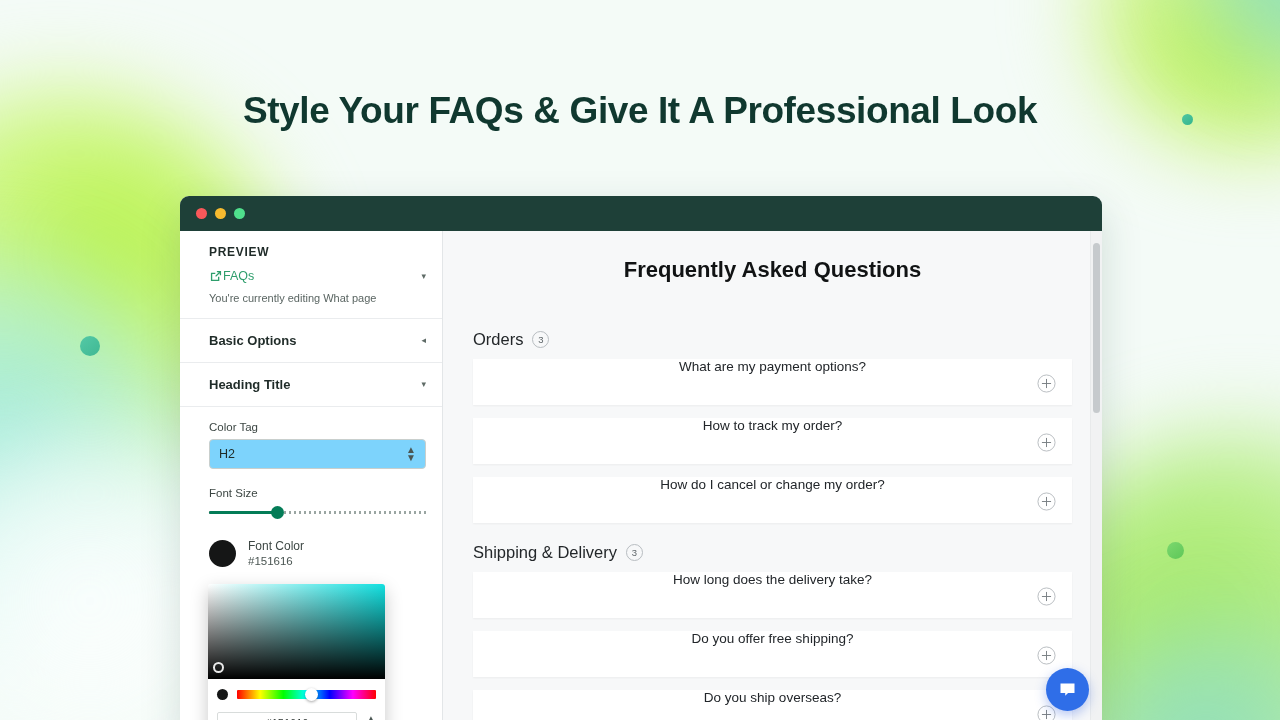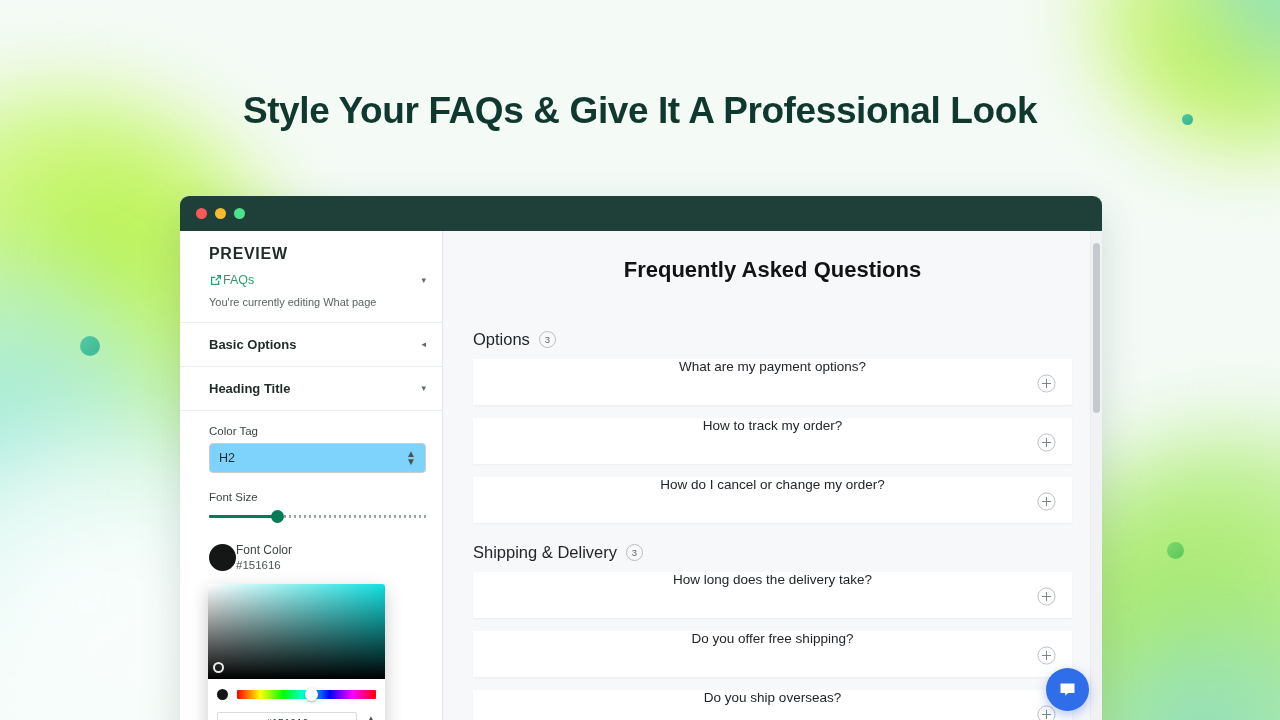--- a/index.html
+++ b/index.html
@@ -79,21 +79,21 @@
   #body-row { display: flex; height: 505px; }
 
   
   #sidebar {
     width: 263px; background: #ffffff;
     border-right: 1px solid #e3e6e8;
     position: relative;
   }
   .sb-block { padding: 14px 16px 14px 29px; border-bottom: 1px solid #eaecee; }
   .sb-label {
-    font-size: 16px; font-weight: bold; color: #1f2b28;
+    font-size: 12px; font-weight: bold; color: #1f2b28;
     letter-spacing: 0.7px; margin-bottom: 10px;
   }
   .sb-page-row { display: flex; align-items: center; }
   .ext-icon { width: 14px; height: 14px; flex: 0 0 auto; }
   .sb-page-name { font-size: 12.5px; color: #2e9e6c; }
   .caret { margin-left: auto; color: #5f6b67; font-size: 9px; line-height: 1; }
   .caret-left { margin-left: auto; color: #5f6b67; font-size: 9px; line-height: 1; }
   .sb-sub { font-size: 11px; color: #5a6562; margin-top: 9px; }
 
   .sb-section {
@@ -119,21 +119,21 @@
   }
   .slider-fill {
     position: absolute; left: 0; top: 6px; width: 68px; height: 3px;
     background: #047c57; border-radius: 2px;
   }
   .slider-thumb {
     position: absolute; left: 62px; top: 1px;
     width: 13px; height: 13px; border-radius: 50%; background: #047c57;
   }
 
-  .color-row { display: flex; align-items: center; gap: 0; }
+  .color-row { display: flex; align-items: center; gap: 12px; }
   .swatch { width: 27px; height: 27px; border-radius: 50%; background: #151616; flex: 0 0 auto; }
   .color-meta { display: flex; flex-direction: column; gap: 2px; }
   .color-name { font-size: 12px; color: #3d4744; }
   .color-hex { font-size: 11.5px; color: #4a5552; }
 
   
   #picker {
     position: absolute; left: 28px; top: 353px;
     width: 177px; height: 176px;
     background: #fff; border-radius: 3px;
@@ -314,21 +314,21 @@
         </div>
       </div>
 
       <div id="preview">
         <div class="pv-title">Frequently Asked Questions</div>
 
         <div class="pv-inner">
 
           <div>
             <div class="cat-head">
-              <span class="cat-name">Options</span>
+              <span class="cat-name">Orders</span>
               <span class="cat-count">3</span>
             </div>
             <div class="q-row">
               <span class="q-text">What are my payment options?</span>
               <svg class="plus-icon" viewBox="0 0 20 20">
                 <circle cx="10" cy="10" r="9" fill="none" stroke="#b6bbbf" stroke-width="1"></circle>
                 <path d="M10 5.2v9.6M5.2 10h9.6" stroke="#787e83" stroke-width="1"></path>
               </svg>
             </div>
             <div class="q-row">

